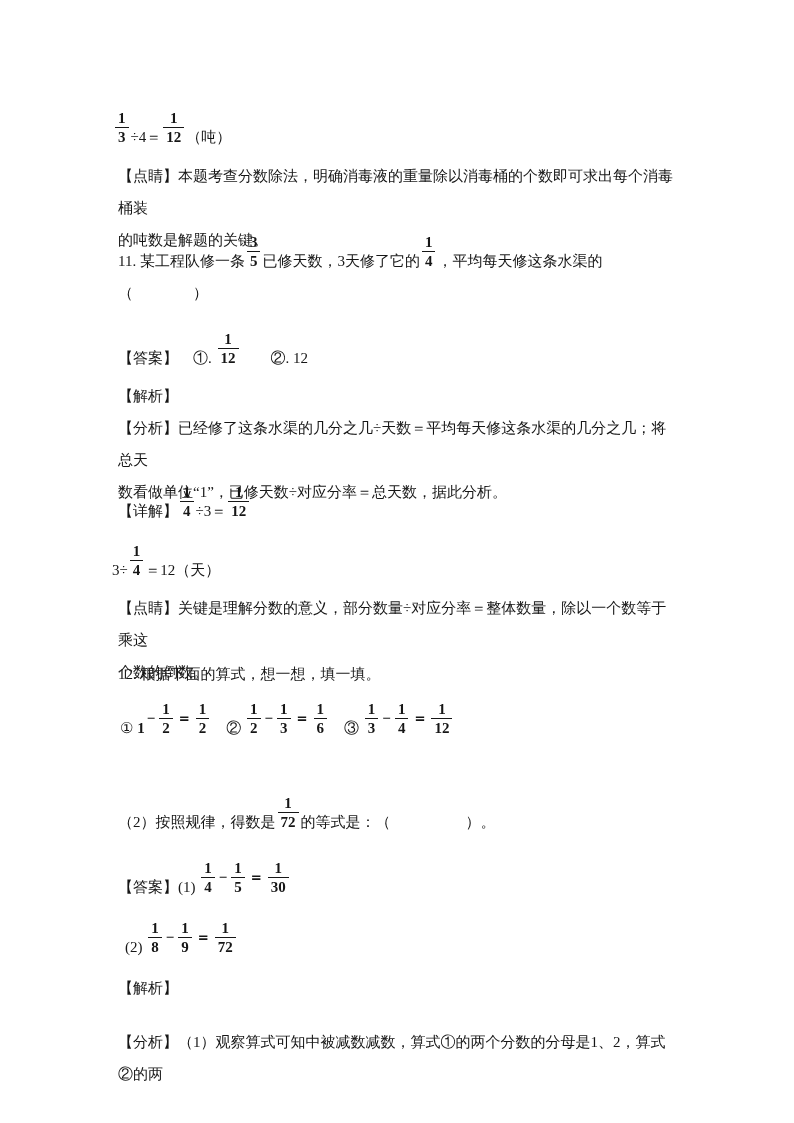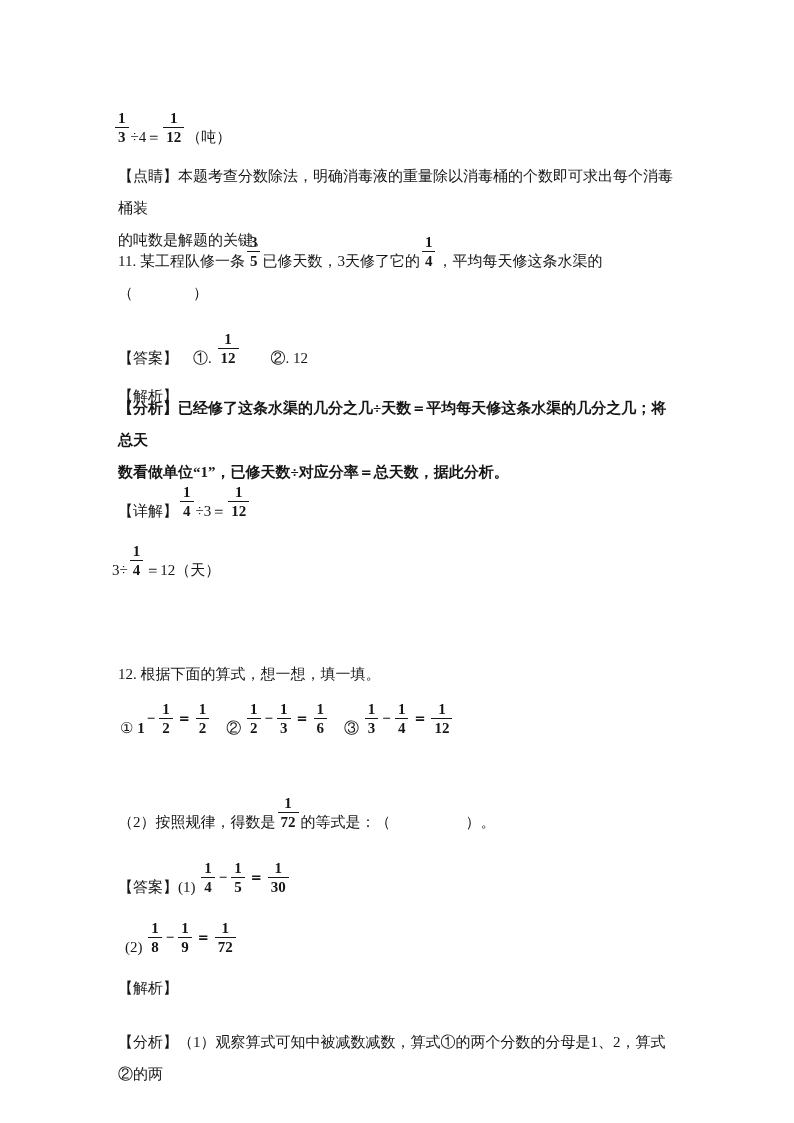--- a/index.html
+++ b/index.html
@@ -29,23 +29,24 @@
 </style>
 </head>
 <body>
 
 <main class="page" style="background: rgb(255, 255, 255); color: rgb(22, 22, 22);">
     <div class="block eq" style="top: 110px; left: 113px;"><span class="frac"><span class="num">1</span><span class="den">3</span></span><span>÷4＝</span><span class="frac"><span class="num">1</span><span class="den">12</span></span><span>（吨）</span></div>
     <div class="block para" style="top: 160px; left: 118px; width: 562px;"><span>【点睛】本题考查分数除法，明确消毒液的重量除以消毒桶的个数即可求出每个消毒桶装</span><br><span>的吨数是解题的关键。</span></div>
     <div class="block para" style="top: 234px; left: 118px; width: 562px;"><span>11. 某工程队修一条</span><span class="frac"><span class="num">3</span><span class="den">5</span></span><span>已修天数，3天修了它的</span><span class="frac"><span class="num">1</span><span class="den">4</span></span><span>，平均每天修这条水渠的（　　　　）</span><br></div>
     <div class="block eq" style="top: 331px; left: 118px;"><span>【答案】　①. </span><span class="frac"><span class="num">1</span><span class="den">12</span></span><span>　　②. 12</span></div>
     <div class="block para" style="top: 380px; left: 118px; width: 562px;"><span>【解析】</span></div>
-    <div class="block para" style="top: 392px; left: 118px; width: 562px; font-weight: bold;"><span>【分析】已经修了这条水渠的几分之几÷天数＝平均每天修这条水渠的几分之几；将总天</span><br><span>数看做单位“1”，已修天数÷对应分率＝总天数，据此分析。</span></div>
+    <div class="block para" style="top: 412px; left: 118px; width: 562px;"><span>【分析】已经修了这条水渠的几分之几÷天数＝平均每天修这条水渠的几分之几；将总天</span><br><span>数看做单位“1”，已修天数÷对应分率＝总天数，据此分析。</span></div>
     <div class="block eq" style="top: 484px; left: 118px;"><span>【详解】</span><span class="frac"><span class="num">1</span><span class="den">4</span></span><span>÷3＝</span><span class="frac"><span class="num">1</span><span class="den">12</span></span></div>
     <div class="block eq" style="top: 543px; left: 112px;"><span>3÷</span><span class="frac"><span class="num">1</span><span class="den">4</span></span><span>＝12（天）</span></div>
+    <div class="block para" style="top: 592px; left: 118px; width: 562px;"><span>【点睛】关键是理解分数的意义，部分数量÷对应分率＝整体数量，除以一个数等于乘这</span><br><span>个数的倒数。</span></div>
     <div class="block para" style="top: 658px; left: 118px; width: 562px;"><span>12. 根据下面的算式，想一想，填一填。</span></div>
     <div class="block eq" style="top: 701px; left: 120px;"><span>① </span><span class="bold">1</span><span class="op">−</span><span class="frac"><span class="num">1</span><span class="den">2</span></span><span class="op">＝</span><span class="frac"><span class="num">1</span><span class="den">2</span></span><span>　② </span><span class="frac"><span class="num">1</span><span class="den">2</span></span><span class="op">−</span><span class="frac"><span class="num">1</span><span class="den">3</span></span><span class="op">＝</span><span class="frac"><span class="num">1</span><span class="den">6</span></span><span>　③ </span><span class="frac"><span class="num">1</span><span class="den">3</span></span><span class="op">−</span><span class="frac"><span class="num">1</span><span class="den">4</span></span><span class="op">＝</span><span class="frac"><span class="num">1</span><span class="den">12</span></span></div>
     <div class="block para" style="top: 795px; left: 118px; width: 562px;"><span>（2）按照规律，得数是</span><span class="frac"><span class="num">1</span><span class="den">72</span></span><span>的等式是：（　　　　　）。</span></div>
     <div class="block eq" style="top: 860px; left: 118px;"><span>【答案】(1) </span><span class="frac"><span class="num">1</span><span class="den">4</span></span><span class="op">−</span><span class="frac"><span class="num">1</span><span class="den">5</span></span><span class="op">＝</span><span class="frac"><span class="num">1</span><span class="den">30</span></span></div>
     <div class="block eq" style="top: 920px; left: 125px;"><span>(2) </span><span class="frac"><span class="num">1</span><span class="den">8</span></span><span class="op">−</span><span class="frac"><span class="num">1</span><span class="den">9</span></span><span class="op">＝</span><span class="frac"><span class="num">1</span><span class="den">72</span></span></div>
     <div class="block para" style="top: 972px; left: 118px; width: 562px;"><span>【解析】</span></div>
     <div class="block para" style="top: 1000px; left: 118px; width: 562px; margin-top: 26px;"><span>【分析】（1）观察算式可知中被减数减数，算式①的两个分数的分母是1、2，算式②的两</span></div>
   </main>
 
 </body></html>

